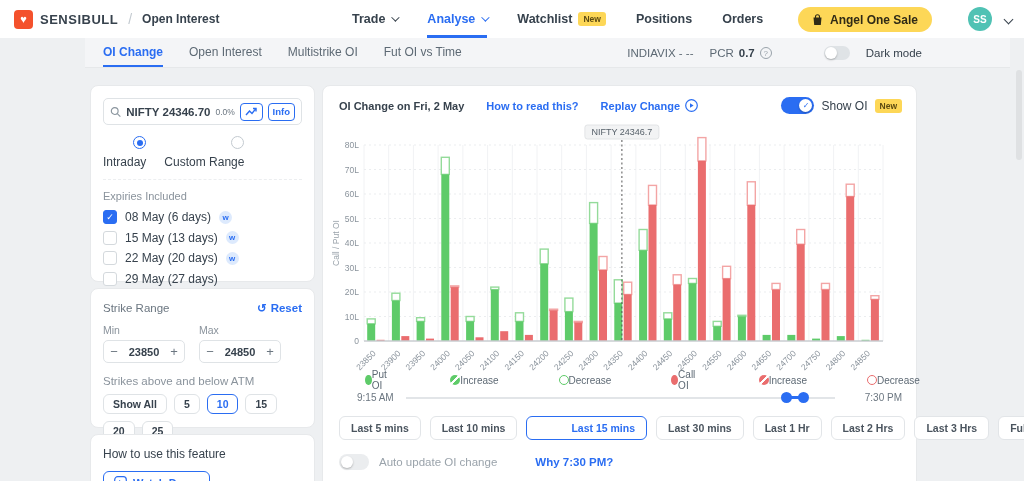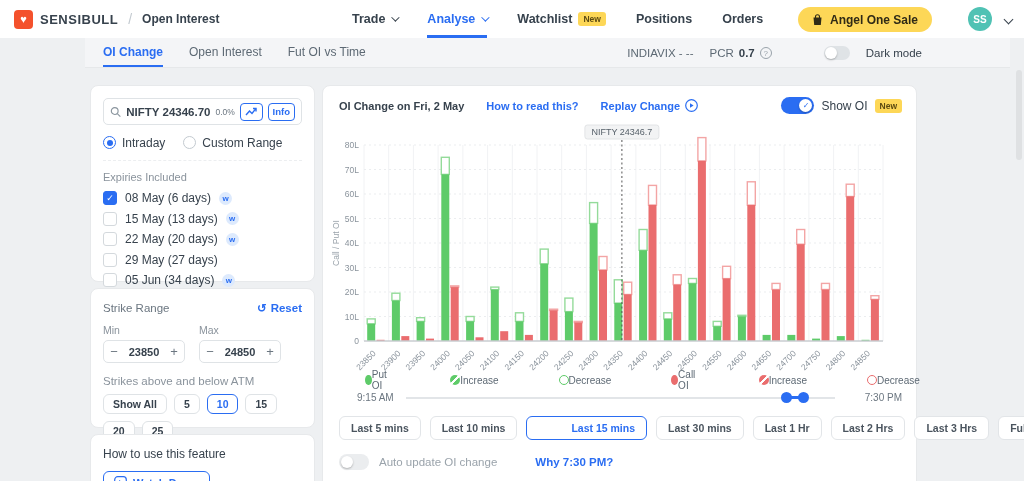--- a/index.html
+++ b/index.html
@@ -44,21 +44,21 @@
   .card2 { left:90px; top:288px; width:225px; height:140px; padding:12px; }
   .card3 { left:90px; top:434px; width:225px; height:70px; padding:12px; }
 
   .searchbox { height:27px; border:1px solid #dfe3e6; border-radius:5px; display:flex; align-items:center; padding:0 6px; gap:5px; }
   .sym-text { font-size:11.5px; font-weight:bold; color:#37424d; white-space:nowrap; }
   .sym-chg { font-size:8.5px; color:#6b7680; }
   .mini-btn { border:1px solid #2a6df2; color:#2a6df2; border-radius:4px; height:18px; display:flex; align-items:center; justify-content:center; cursor:pointer; }
   .btn-trend { width:24px; margin-left:auto; }
   .btn-info { font-size:9.5px; font-weight:bold; padding:0 4px; }
   .radios { display:flex; gap:18px; margin-top:11px; padding-bottom:10px; border-bottom:1px dashed #eceef0; }
-  .radio { display:flex; align-items:flex-start; gap:6px; font-size:12px; color:#37424d; cursor:pointer; }
+  .radio { display:flex; align-items:flex-end; gap:6px; font-size:12px; color:#37424d; cursor:pointer;flex-direction:column; }
   .rdot { width:13px; height:13px; border-radius:50%; border:1.5px solid #c3cad0; position:relative; }
   .radio.sel .rdot { border-color:#2a6df2; }
   .radio.sel .rdot:after { content:""; position:absolute; left:2.5px; top:2.5px; width:6px; height:6px; border-radius:50%; background:#2a6df2; }
   .sec-title { font-size:11px; color:#8a939c; margin:10px 0 8px; }
   .expiry-row { display:flex; align-items:center; gap:8px; margin-bottom:6.5px; cursor:pointer; }
   .cbox { width:14px; height:14px; border:1.5px solid #d4d9dd; border-radius:3px; background:#fff; color:#fff; font-size:9px; display:flex; align-items:center; justify-content:center; }
   .cbox.checked { background:#2a6df2; border-color:#2a6df2; }
   .expiry-label { font-size:12px; color:#37424d; }
   .wbadge { width:13px; height:13px; border-radius:50%; background:#ddeafd; color:#2a6df2; font-size:8px; font-weight:bold; display:flex; align-items:center; justify-content:center; }
 
@@ -144,20 +144,21 @@
       <span>Angel One Sale</span>
     </div>
     <div class="avatar">SS</div>
     <span class="avatar-chev"></span>
   </div>
 
   <div class="subnav">
     <div class="subtabs" id="subtabs">
         <div class="subtab active">OI Change</div>
         <div class="subtab">Open Interest</div>
+        <div class="subtab">Multistrike OI</div>
         <div class="subtab">Fut OI vs Time</div>
       </div>
     <div class="subnav-right">
       <span class="vix">INDIAVIX - --</span>
       <span class="pcr">
         <span>PCR</span>
           <b>0.7</b>
         <span class="qicon">?</span>
       </span>
       <div class="toggle tg-dark">

